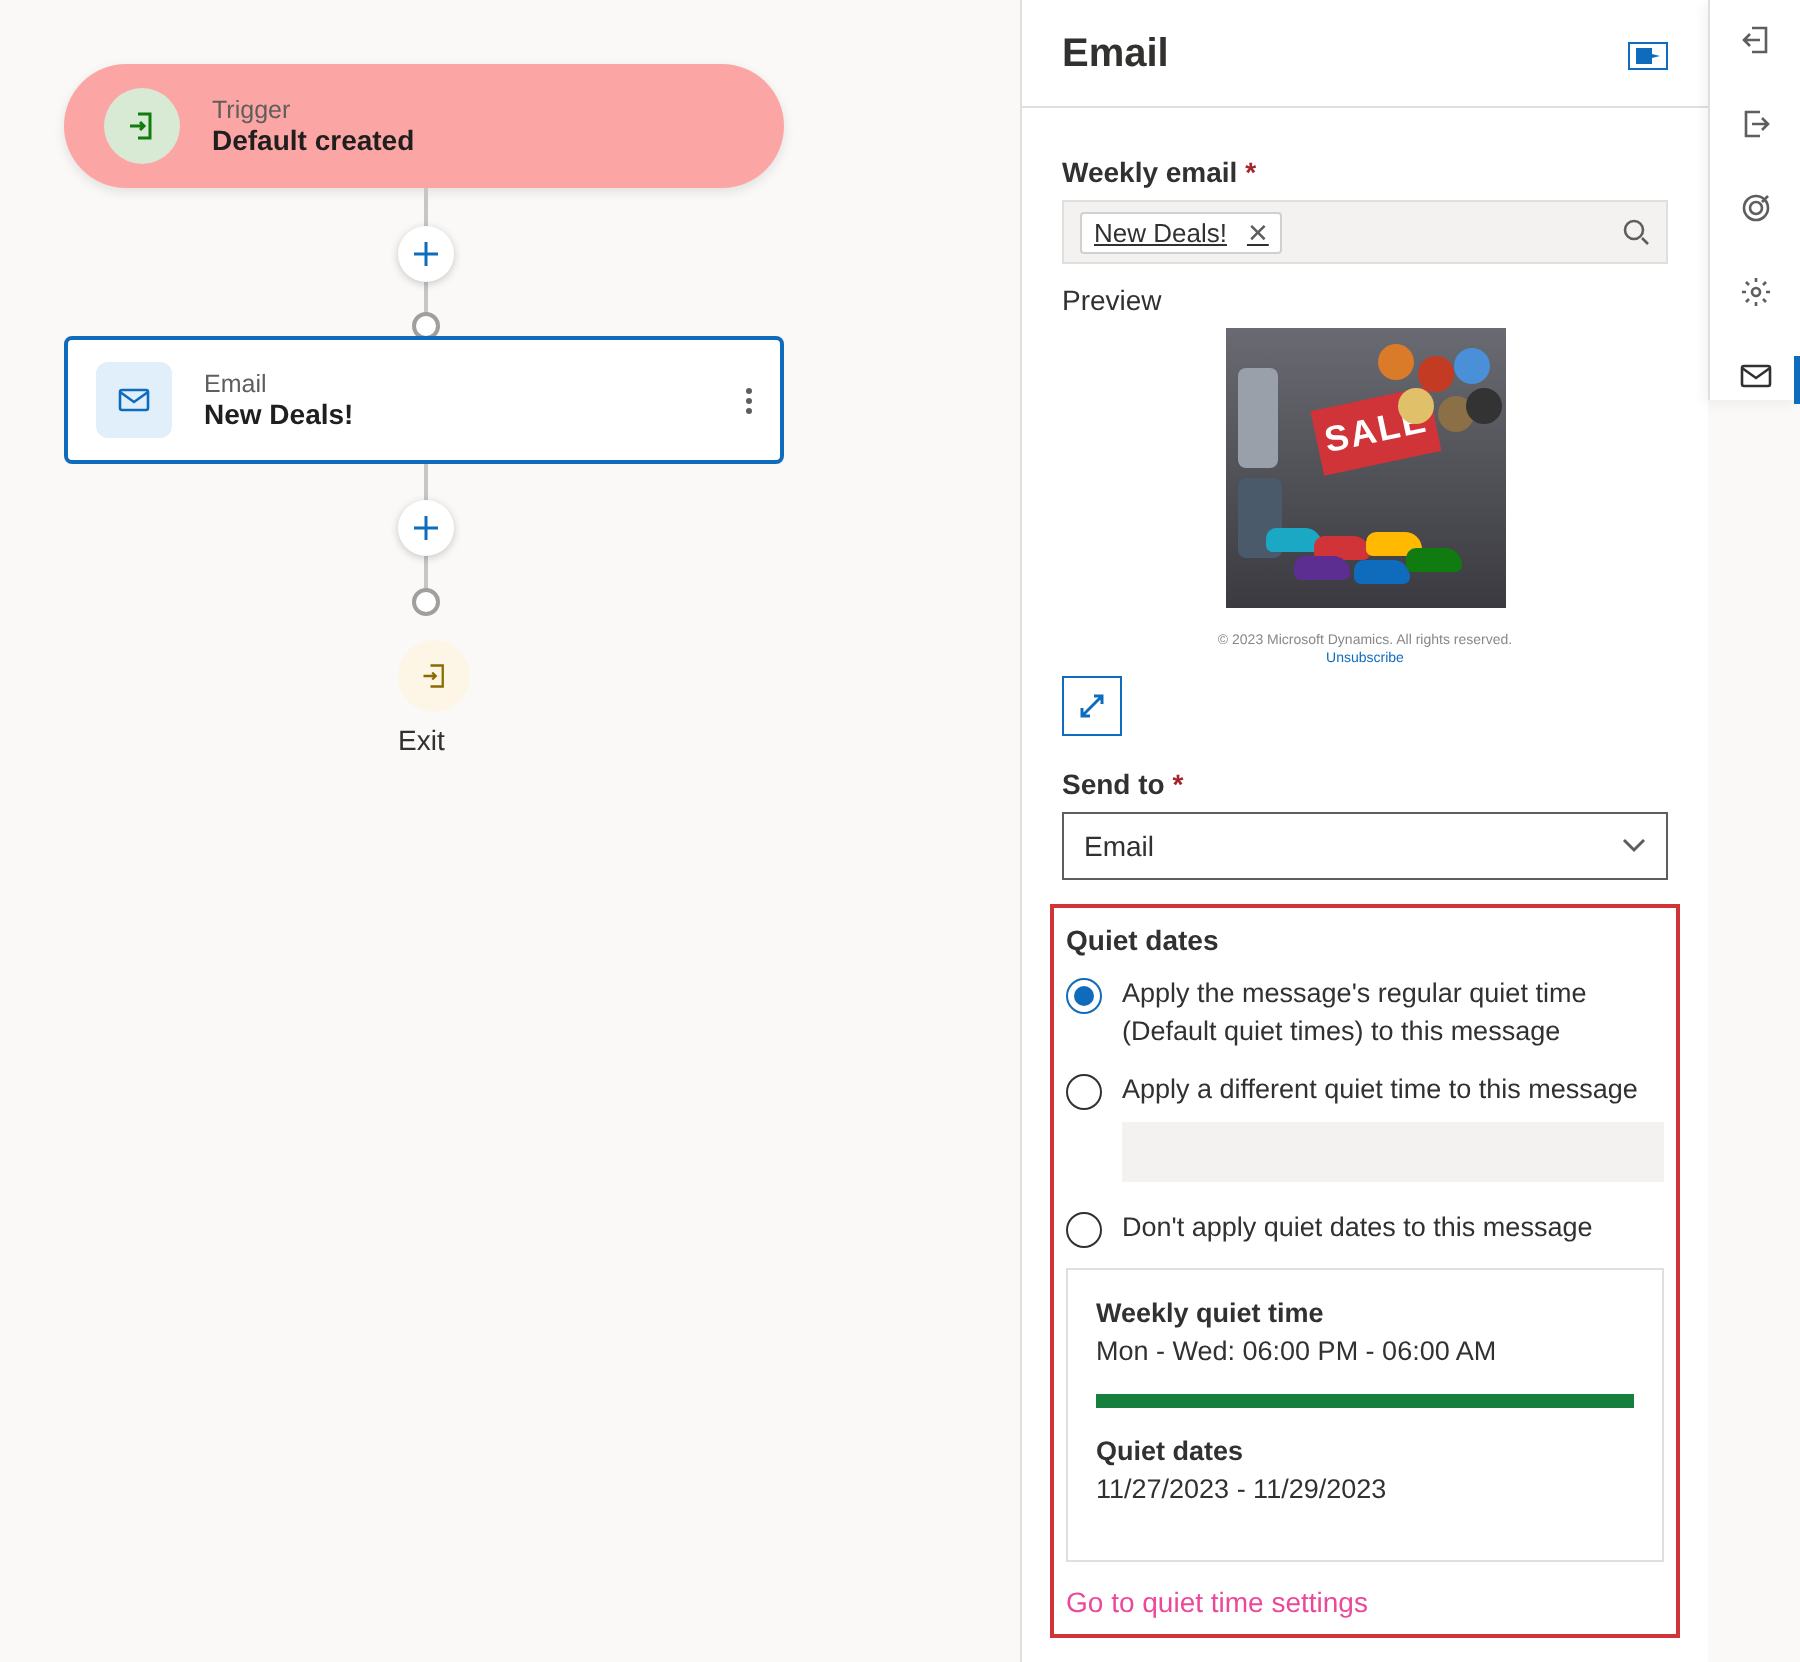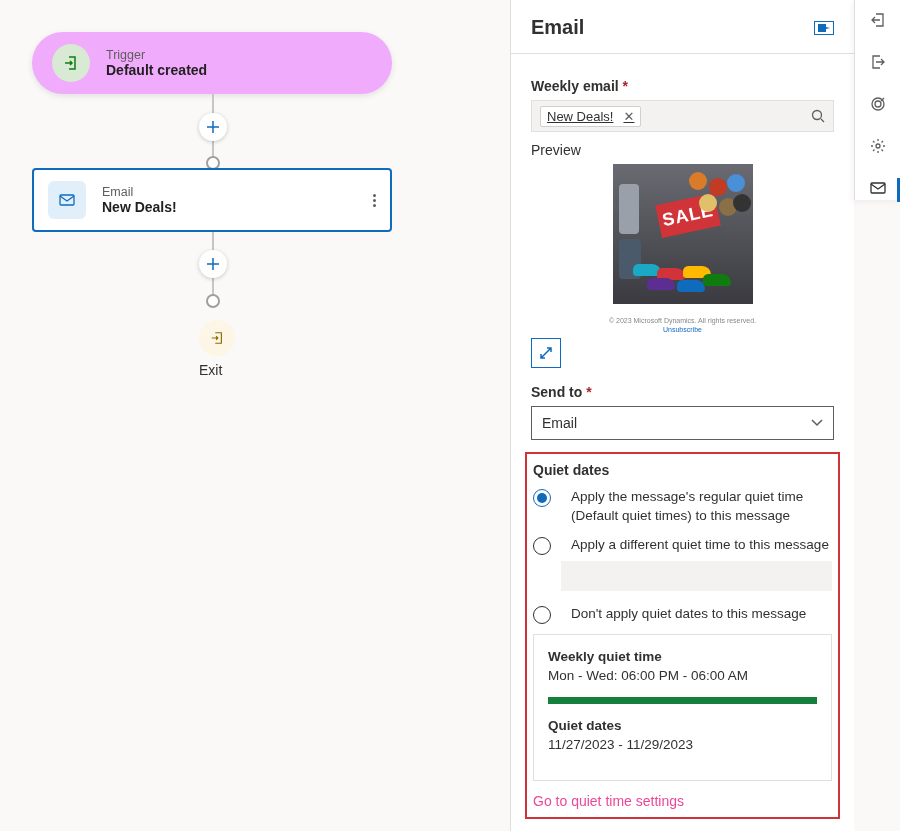--- a/index.html
+++ b/index.html
@@ -1,21 +1,21 @@
 <!DOCTYPE html>
 <html><head>
 <meta charset="utf-8">
 <style>
   * { box-sizing: border-box; margin: 0; padding: 0; }
   html, body { width: 900px; height: 831px; font-family: "Segoe UI", sans-serif; font-size: 14px; color: #323130; overflow: hidden; }
   .app { display: flex; width: 100%; height: 100%; background: #faf9f8; }
 
   
   .canvas { flex: 0 0 510px; position: relative; background: #faf9f8; }
-  .node-card { position: absolute; background: #f0abfc; border-radius: 32px; box-shadow: 0 2px 6px rgba(0,0,0,0.1); display: flex; align-items: center; padding: 10px 20px; }
+  .node-card { position: absolute; background: #fca5a5; border-radius: 32px; box-shadow: 0 2px 6px rgba(0,0,0,0.1); display: flex; align-items: center; padding: 10px 20px; }
   .trigger-card { left: 32px; top: 32px; width: 360px; height: 62px; }
   .icon-circle { width: 38px; height: 38px; border-radius: 50%; display:flex; align-items:center; justify-content:center; margin-right:16px; flex-shrink:0; }
   .trigger-icon { background: #d8ead4; color: #107c10; }
   .email-icon-bg { background: #e1effb; color: #0f6cbd; }
   .node-texts { display:flex; flex-direction:column; }
   .node-label-small { font-size: 12.5px; color: #605e5c; }
   .node-label-main { font-size: 14px; font-weight: 600; color: #201f1e; }
 
   .connector { position:absolute; left:212px; width:2px; background:#c8c6c4; }
   .conn1 { top: 94px; height: 74px; }
@@ -57,21 +57,21 @@
   .shoes { position:absolute; bottom:10px; left:20px; width:100px; height:30px; }
   .shoe { position:absolute; width:28px; height:12px; border-radius:6px 10px 4px 4px; }
   .preview-caption { font-size:7px; color:#888; margin-top:12px; text-align:center; line-height:1.3; }
   .expand-box { align-self:flex-end; width:30px; height:30px; border:1.5px solid #0f6cbd; display:flex; align-items:center; justify-content:center; color:#0f6cbd; margin-bottom:16px; }
 
   .sendto-select { width:100%; height:34px; border:1px solid #605e5c; display:flex; align-items:center; padding:0 10px; background:#fff; margin-bottom:12px; }
   .sendto-select .chev { margin-left:auto; color:#605e5c; }
 
   .highlight-region { border:2.5px solid #d13438; margin:0 -6px; padding:8px 6px 8px 6px; }
   .section-head { font-size:14px; font-weight:600; margin-bottom:10px; }
-  .radio-row { display:flex; align-items:flex-start; gap:20px; margin-bottom:10px; }
+  .radio-row { display:flex; align-items:flex-start; gap:10px; margin-bottom:10px; }
   .radio-outer { width:18px; height:18px; border-radius:50%; border:1.5px solid #323130; flex-shrink:0; display:flex; align-items:center; justify-content:center; margin-top:1px; }
   .radio-outer.checked { border-color:#0f6cbd; }
   .radio-inner { width:10px; height:10px; border-radius:50%; background:#0f6cbd; }
   .radio-label { font-size:13.5px; line-height:1.4; }
   .disabled-box { margin-left:28px; height:30px; background:#f3f2f1; margin-top:-4px; margin-bottom:14px; }
 
   .info-box { border:1px solid #e1dfdd; padding:14px 14px 8px 14px; margin-top:4px; }
   .info-title { font-weight:600; font-size:13.5px; margin-bottom:4px; }
   .info-val { font-size:13.5px; color:#323130; margin-bottom:14px; padding-bottom:14px; border-bottom:7px solid #15803d;}
   .info-val:last-of-type{ border-bottom:none; padding-bottom:6px;}

